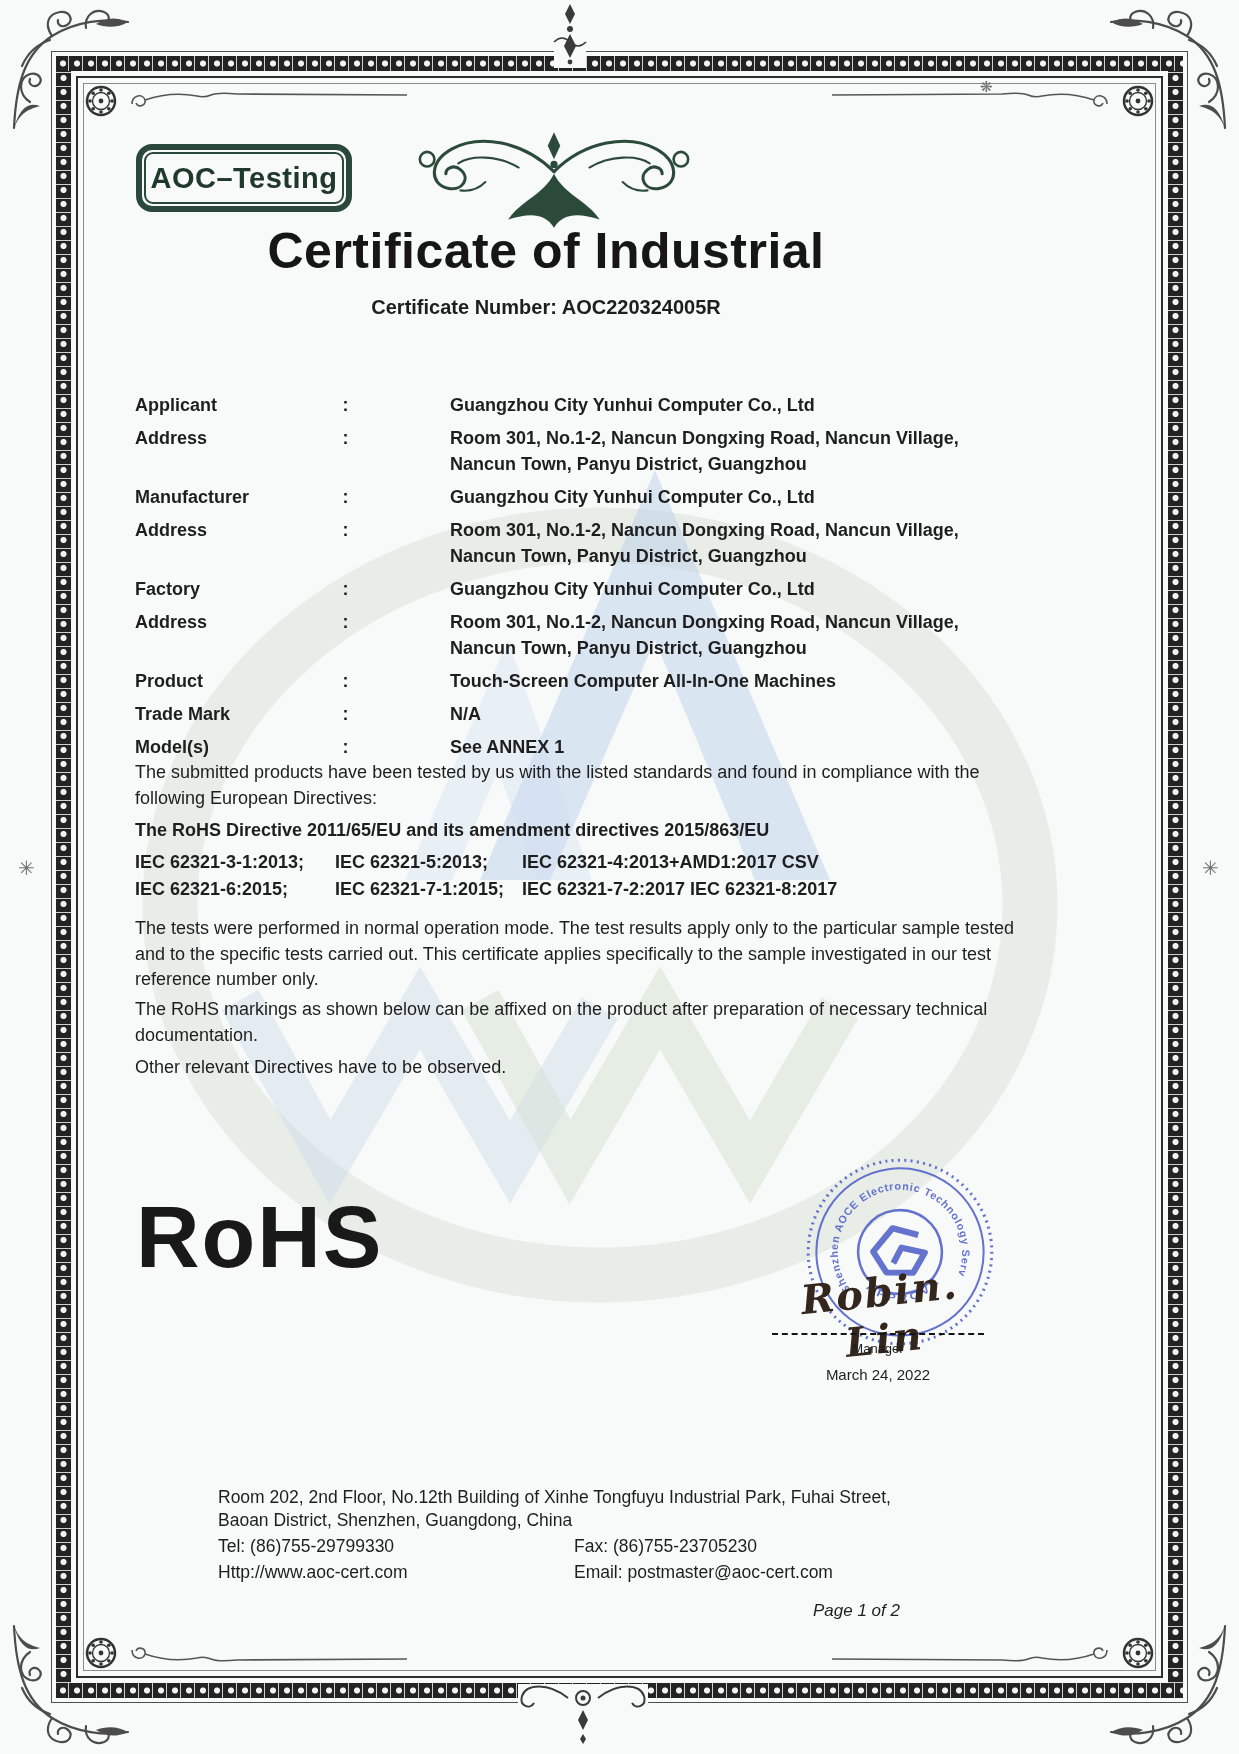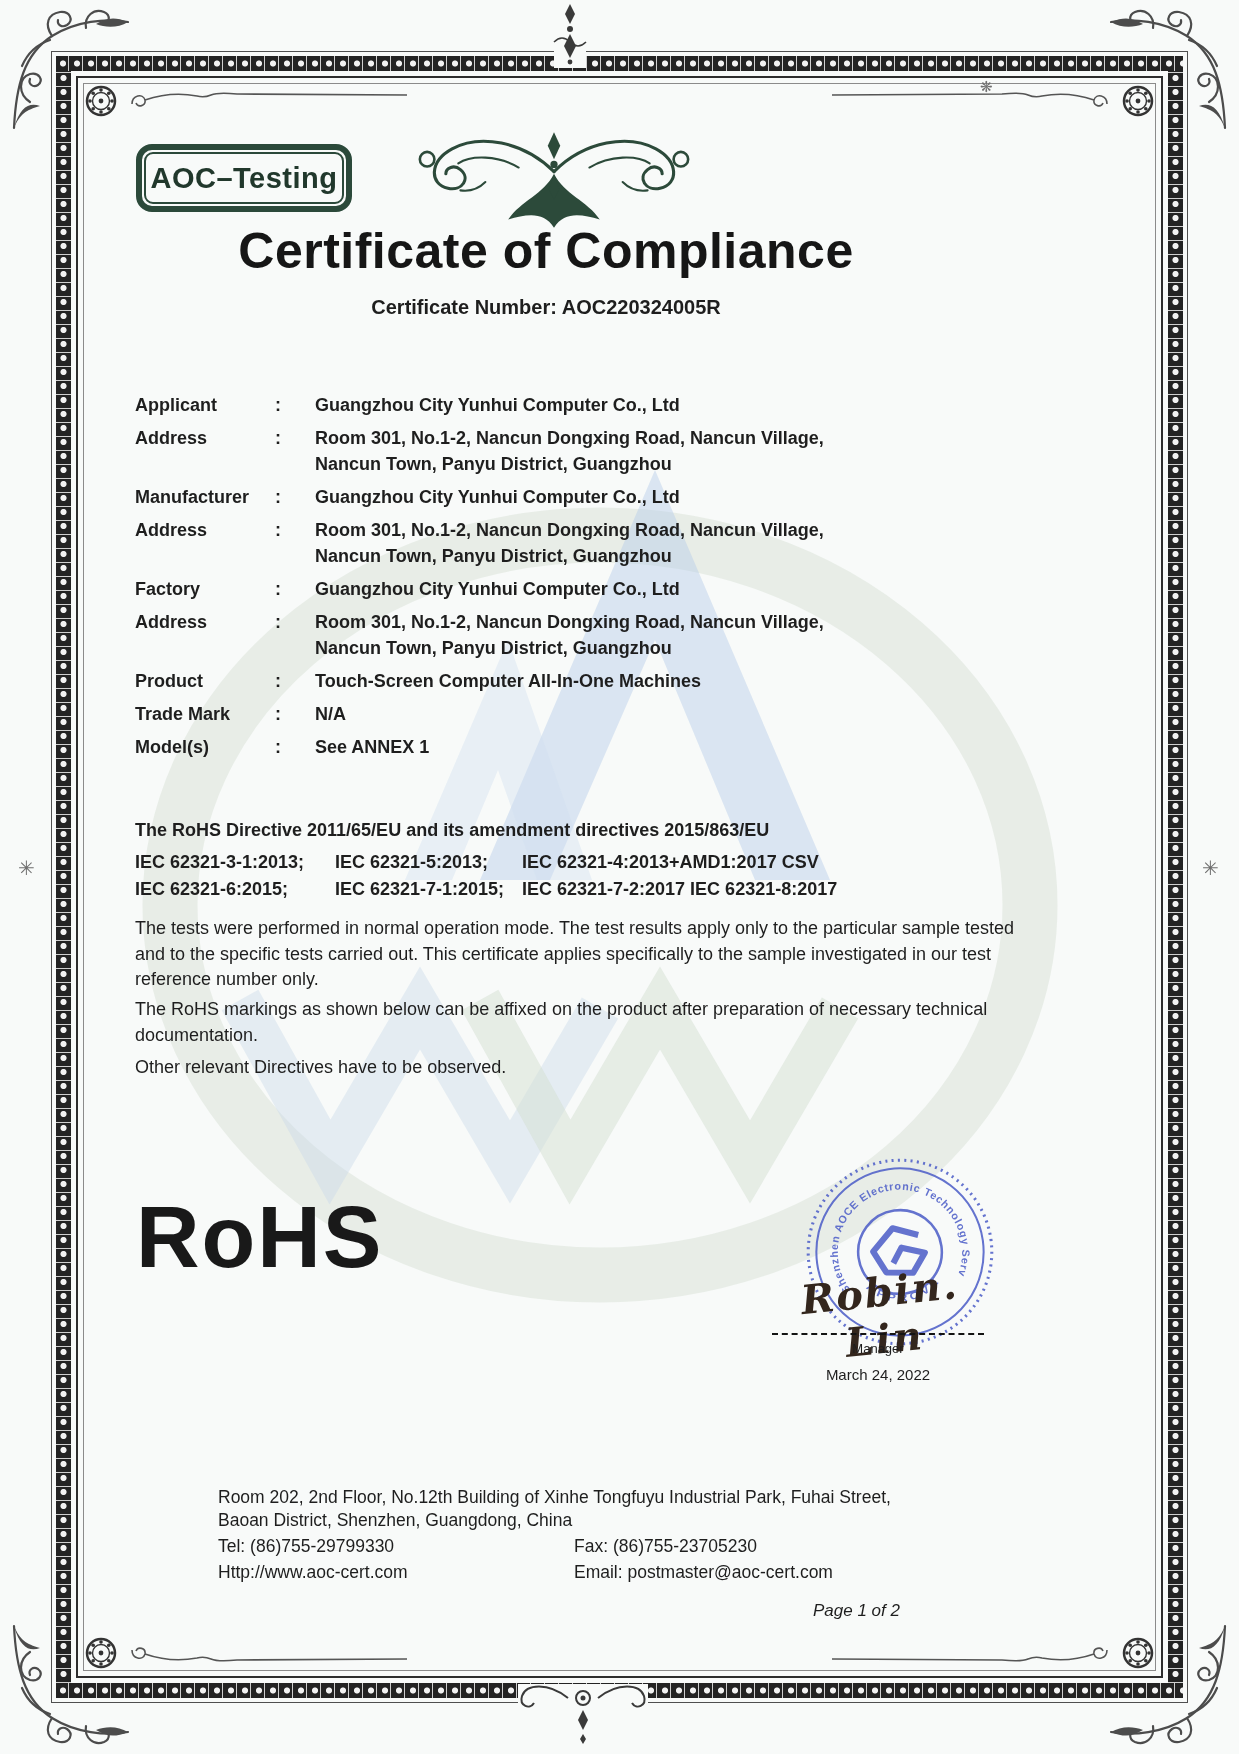--- a/index.html
+++ b/index.html
@@ -56,21 +56,21 @@
     display:flex; align-items:center; justify-content:center;
   }
   .logo::after{content:""; position:absolute; inset:2px; border:2px solid var(--green); border-radius:9px;}
   .logo-text{font-size:29px; font-weight:bold; color:#21382c; letter-spacing:0.5px;}
   .flourish{position:absolute; left:398px; top:124px; width:312px; height:112px;}
   .title{position:absolute; left:106px; top:222px; width:880px; text-align:center;
     font-size:50px; font-weight:bold; color:#161616; letter-spacing:0.5px;}
   .cert-number{position:absolute; left:106px; top:296px; width:880px; text-align:center;
     font-size:20px; font-weight:bold;}
   .fields{position:absolute; left:135px; top:392px; width:880px;}
-  .frow{display:flex; margin-bottom:7px; font-weight:bold; font-size:18px; line-height:26px;}
+  .frow{display:flex; margin-bottom:7px; font-weight:bold; font-size:18px; line-height:26px;justify-content:space-between;}
   .frow .lbl{width:140px;}
   .frow .colon{width:40px;}
   .frow .val{width:565px;}
   .para{position:absolute; left:135px; width:880px; font-size:18px; line-height:1.42;}
   .p-intro{top:760px;}
   .p-directive{top:818px; font-weight:bold;}
   .standards{position:absolute; left:135px; top:849px; width:880px; font-weight:bold; font-size:18px;}
   .std-row{display:flex; line-height:27px;}
   .std-row .c1{width:200px;} .std-row .c2{width:187px;}
   .p-tests{top:916px;}
@@ -290,21 +290,21 @@
         <path d="M216,52 q10,10 24,8" stroke-width="2"></path>
       </g>
       <g fill="#2c4a3a">
         <path d="M150,4 l6,13 -6,13 -6,-13 z"></path>
         <circle cx="150" cy="35" r="3.5"></circle>
         <path d="M150,44 C140,64 118,70 106,88 C124,83 140,80 150,96 C160,80 176,83 194,88 C182,70 160,64 150,44 z"></path>
         <path d="M150,46 l5,13 -5,10 -5,-10 z"></path>
       </g>
     </svg>
 
-    <div class="title">Certificate of Compliance</div>
+    <div class="title">Certificate of Industrial</div>
     <div class="cert-number">Certificate Number: AOC220324005R</div>
 
     <div class="fields">
       <div class="frow">
         <span class="lbl">Applicant</span>
         <span class="colon">:</span>
         <span class="val">Guangzhou City Yunhui Computer Co., Ltd</span>
       </div>
       <div class="frow">
         <span class="lbl">Address</span>
@@ -341,20 +341,21 @@
         <span class="colon">:</span>
         <span class="val">N/A</span>
       </div>
       <div class="frow">
         <span class="lbl">Model(s)</span>
         <span class="colon">:</span>
         <span class="val">See ANNEX 1</span>
       </div>
     </div>
 
+    <div class="para p-intro">The submitted products have been tested by us with the listed standards and found in compliance with the following European Directives:</div>
     <div class="para p-directive">The RoHS Directive 2011/65/EU and its amendment directives 2015/863/EU</div>
 
     <div class="standards">
       <div class="std-row">
         <span class="c1">IEC 62321-3-1:2013;</span>
         <span class="c2">IEC 62321-5:2013;</span>
         <span class="c3">IEC 62321-4:2013+AMD1:2017 CSV</span>
       </div>
       <div class="std-row">
         <span class="c1">IEC 62321-6:2015;</span>

